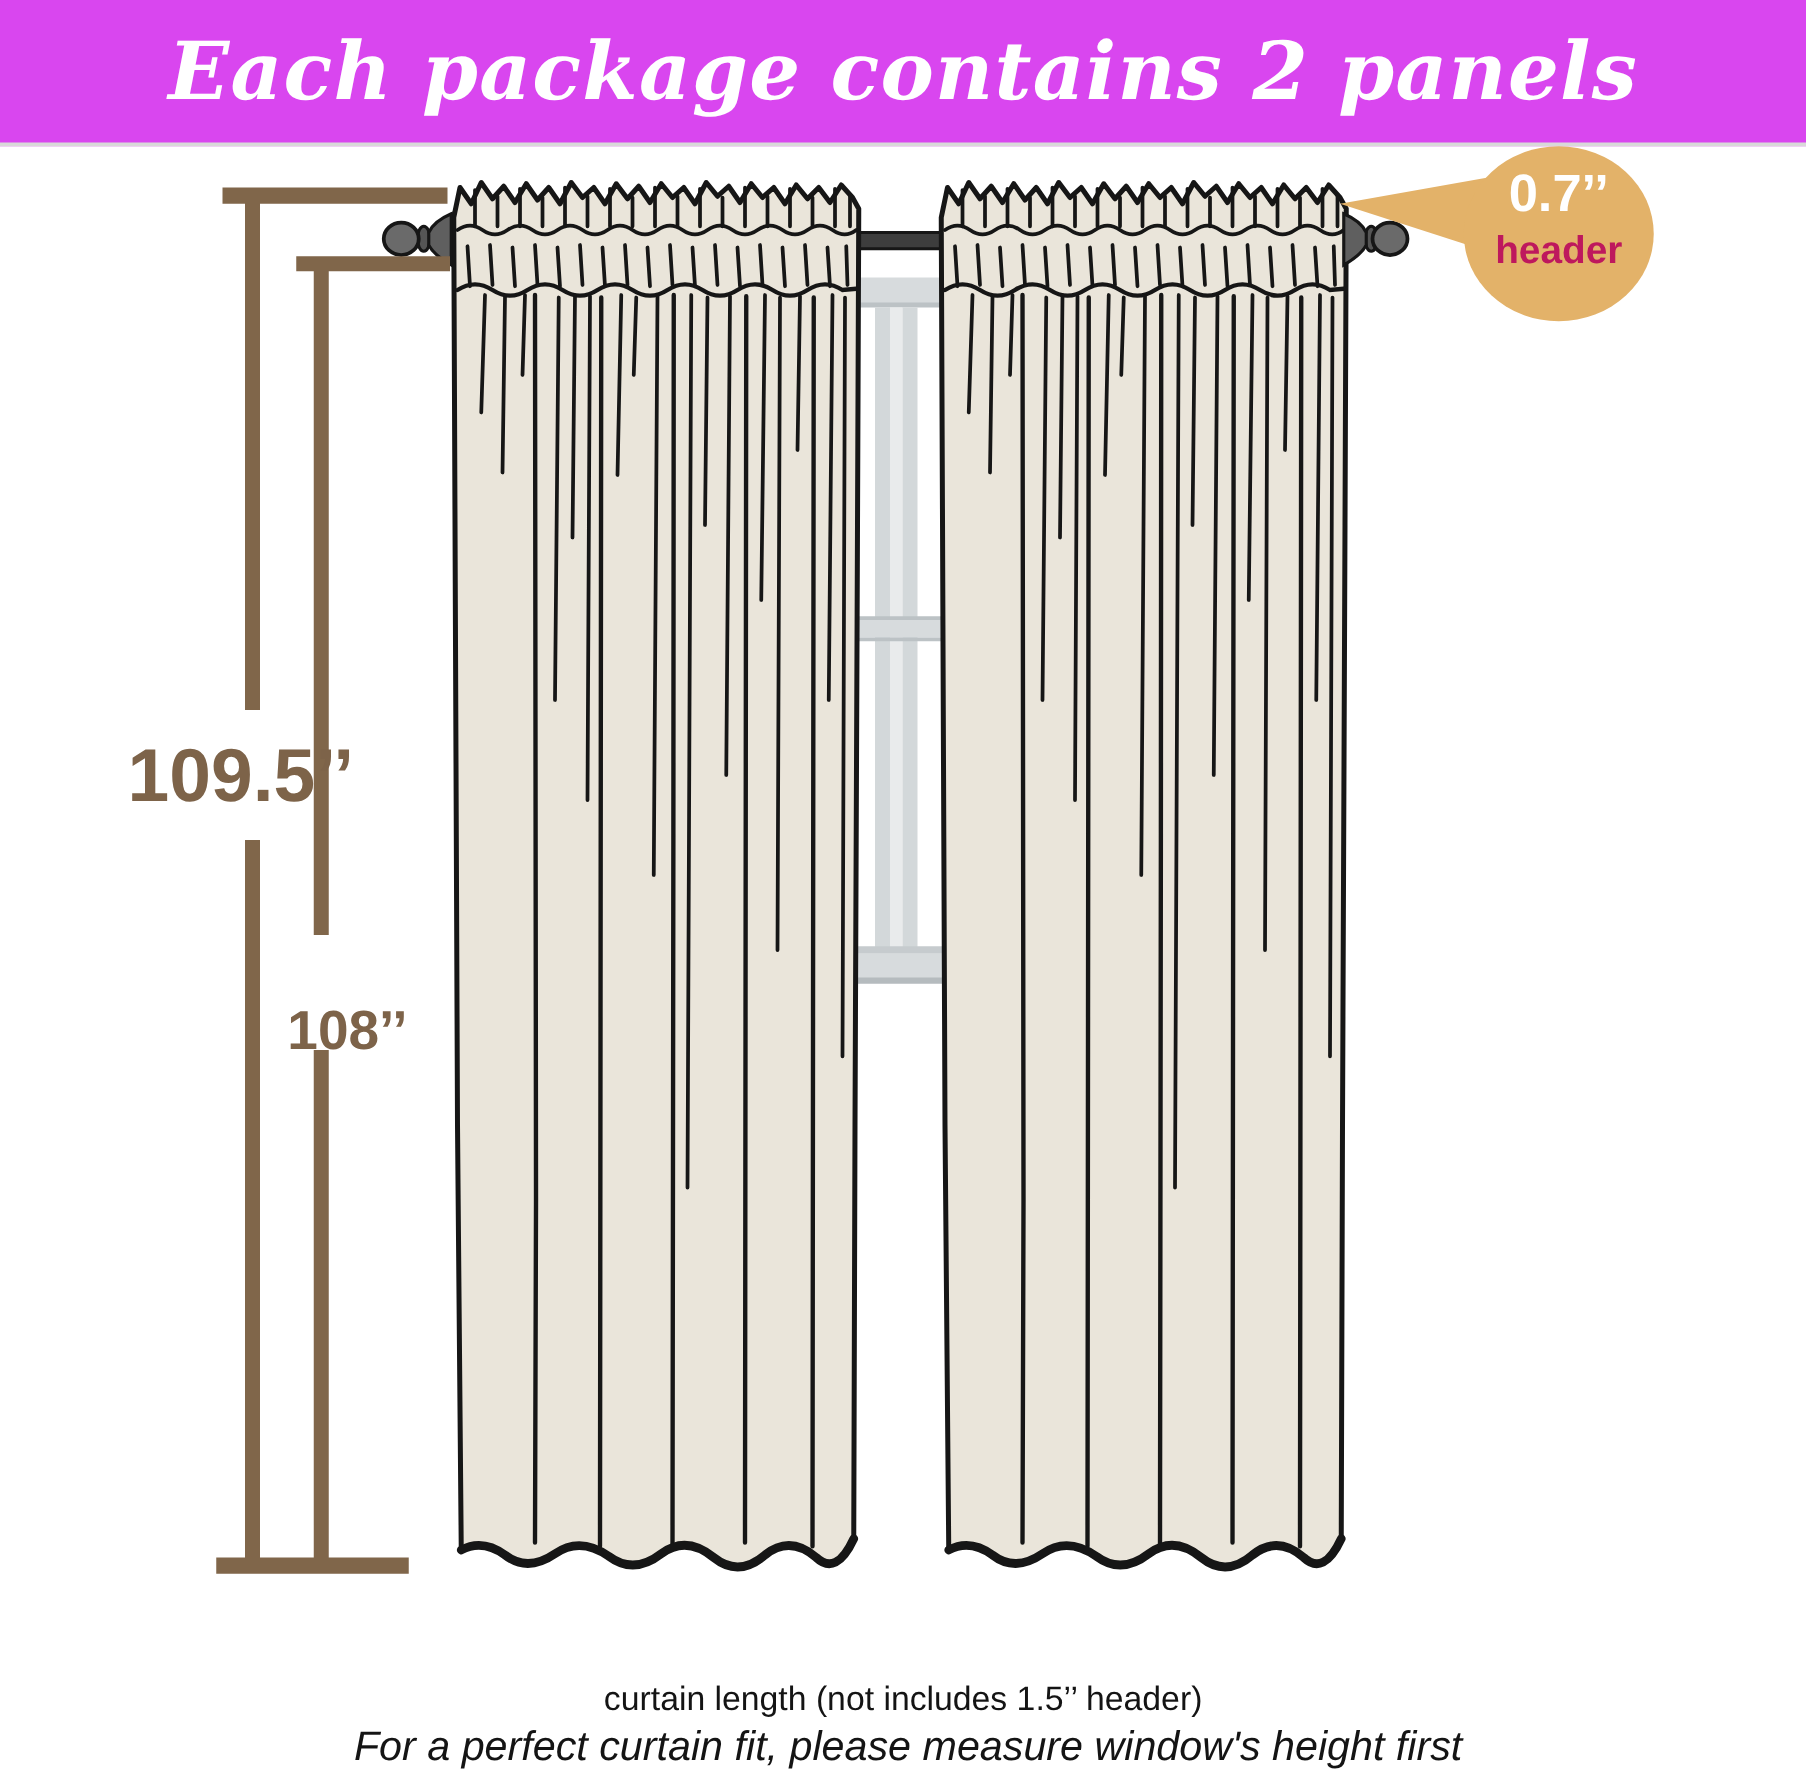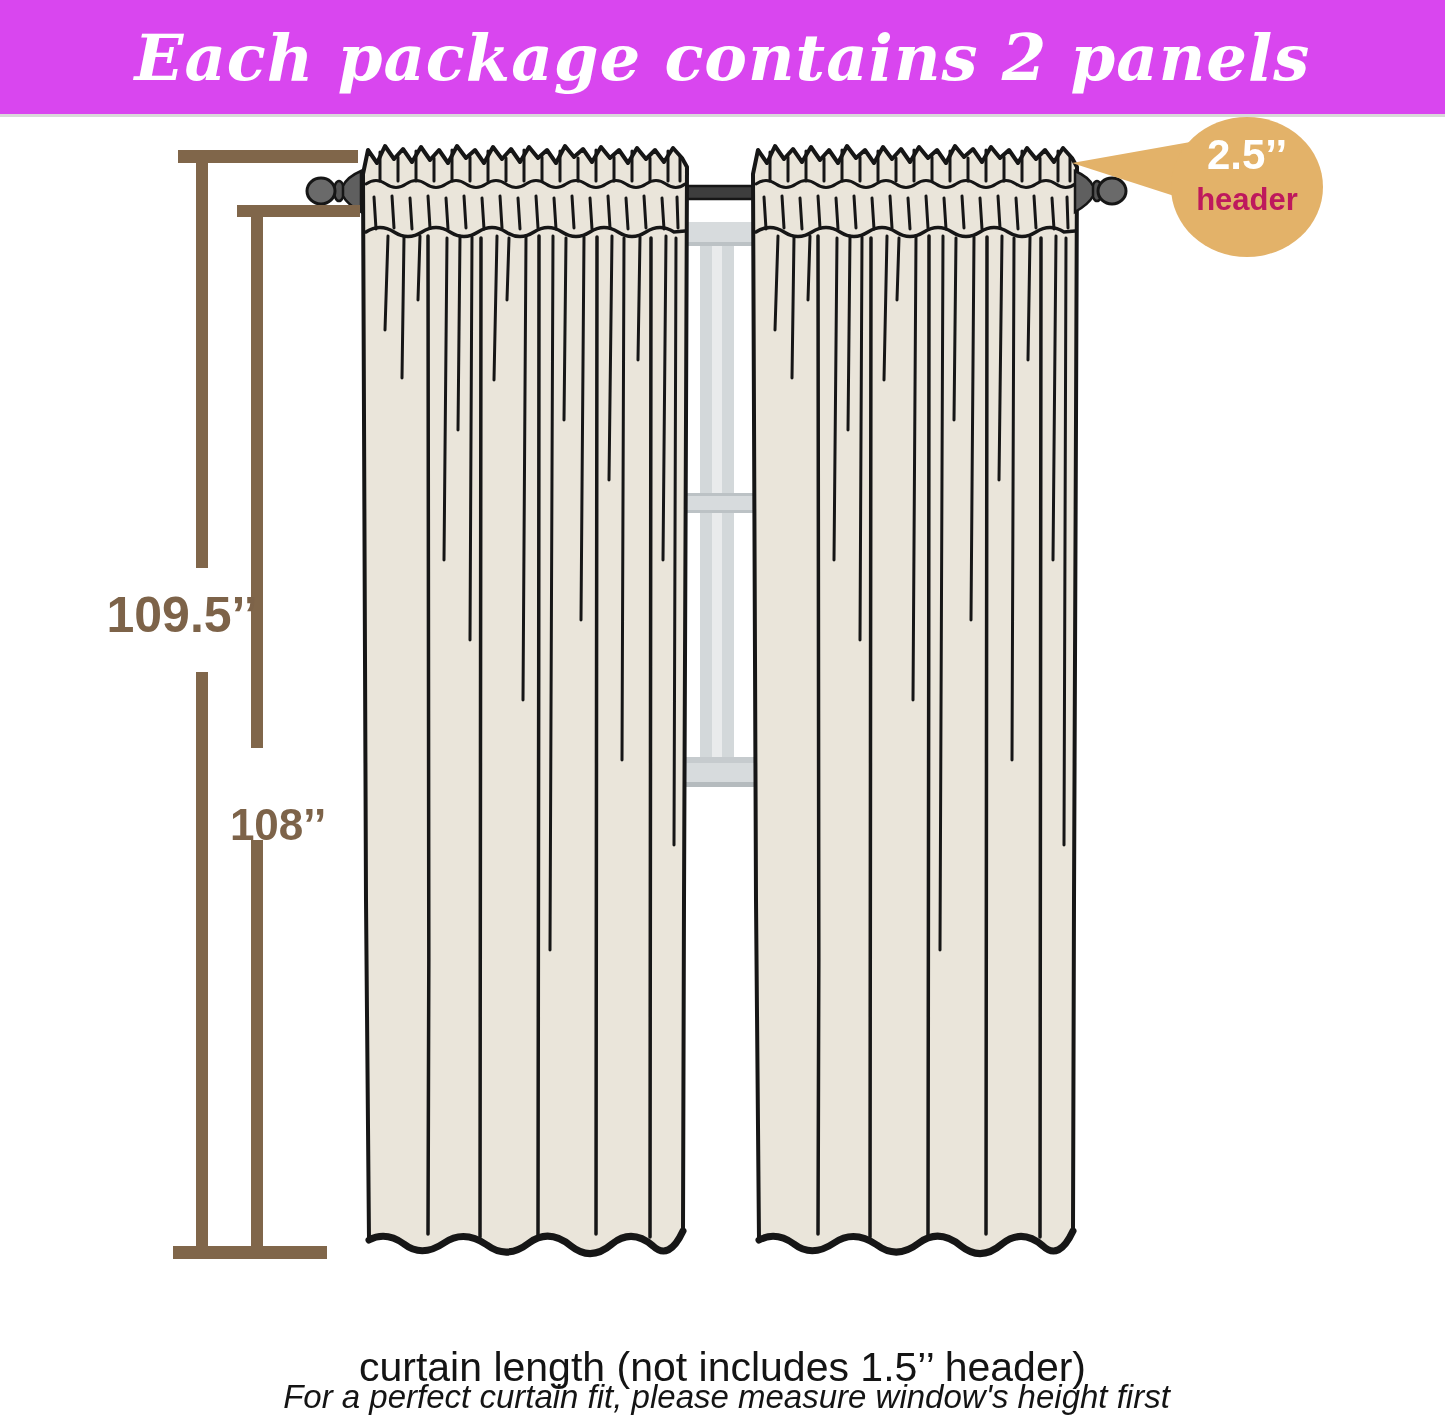--- a/index.html
+++ b/index.html
@@ -22,29 +22,29 @@
   .ink   { fill:none; stroke:#161616; stroke-linecap:round; }
   .w3    { stroke-width:3; }
   .w35   { stroke-width:3.5; }
   .w7    { stroke-width:7; }
   .panel-body { fill:#EAE5DA; stroke:#161616; stroke-width:4; stroke-linejoin:round; }
   
   .overlay { position:absolute; white-space:nowrap; }
   .meas-label {
     color:#7D6349; font-weight:bold; text-align:center;
   }
-  .meas-total   { left:102px; top:586px; width:160px; font-size:50px; }
+  .meas-total   { left:102px; top:586px; width:160px; font-size:60px; }
   .meas-curtain { left:222px; top:800px; width:112px; font-size:44px; }
   .callout-size  { left:1177px; top:131px; width:140px; font-size:42px; font-weight:bold; color:#ffffff; text-align:center; }
   .callout-label { left:1177px; top:182px; width:140px; font-size:31px; font-weight:bold; color:#be185d; text-align:center; }
   .footer-title {
     left:0; top:1276px; width:1445px; text-align:center;
     font-family:"Liberation Serif", serif; font-weight:bold; font-size:55px; color:#745F4A;
   }
-  .footer-subtitle { left:0; top:1344px; width:1445px; text-align:center; font-size:41px; color:#141414; }
+  .footer-subtitle { left:0; top:1344px; width:1445px; text-align:center; font-size:27px; color:#141414; }
   .footer-note     { left:4px; top:1378px; width:1445px; text-align:center; font-size:33px; color:#141414;font-style:italic; }
 </style>
 </head>
 <body>
 
 <div class="stage">
 
   <div class="banner">
     <span>Each package contains 2 panels</span>
   </div>
@@ -109,19 +109,19 @@
 
     <g>
       <polygon points="1072,163 1196,141 1196,203" fill="#E3B269"></polygon>
       <ellipse cx="1247" cy="187" rx="76" ry="70" fill="#E3B269"></ellipse>
     </g>
   </svg>
 
   <div class="overlay meas-label meas-total">109.5’’</div>
   <div class="overlay meas-label meas-curtain">108’’</div>
 
-  <div class="overlay callout-size">2.5’’</div>
+  <div class="overlay callout-size">0.7’’</div>
   <div class="overlay callout-label">header</div>
 
   <div class="overlay footer-subtitle">curtain length (not includes 1.5’’ header)</div>
   <div class="overlay footer-note">For a perfect curtain fit, please measure window's height first</div>
 
 </div>
 
 </body></html>

